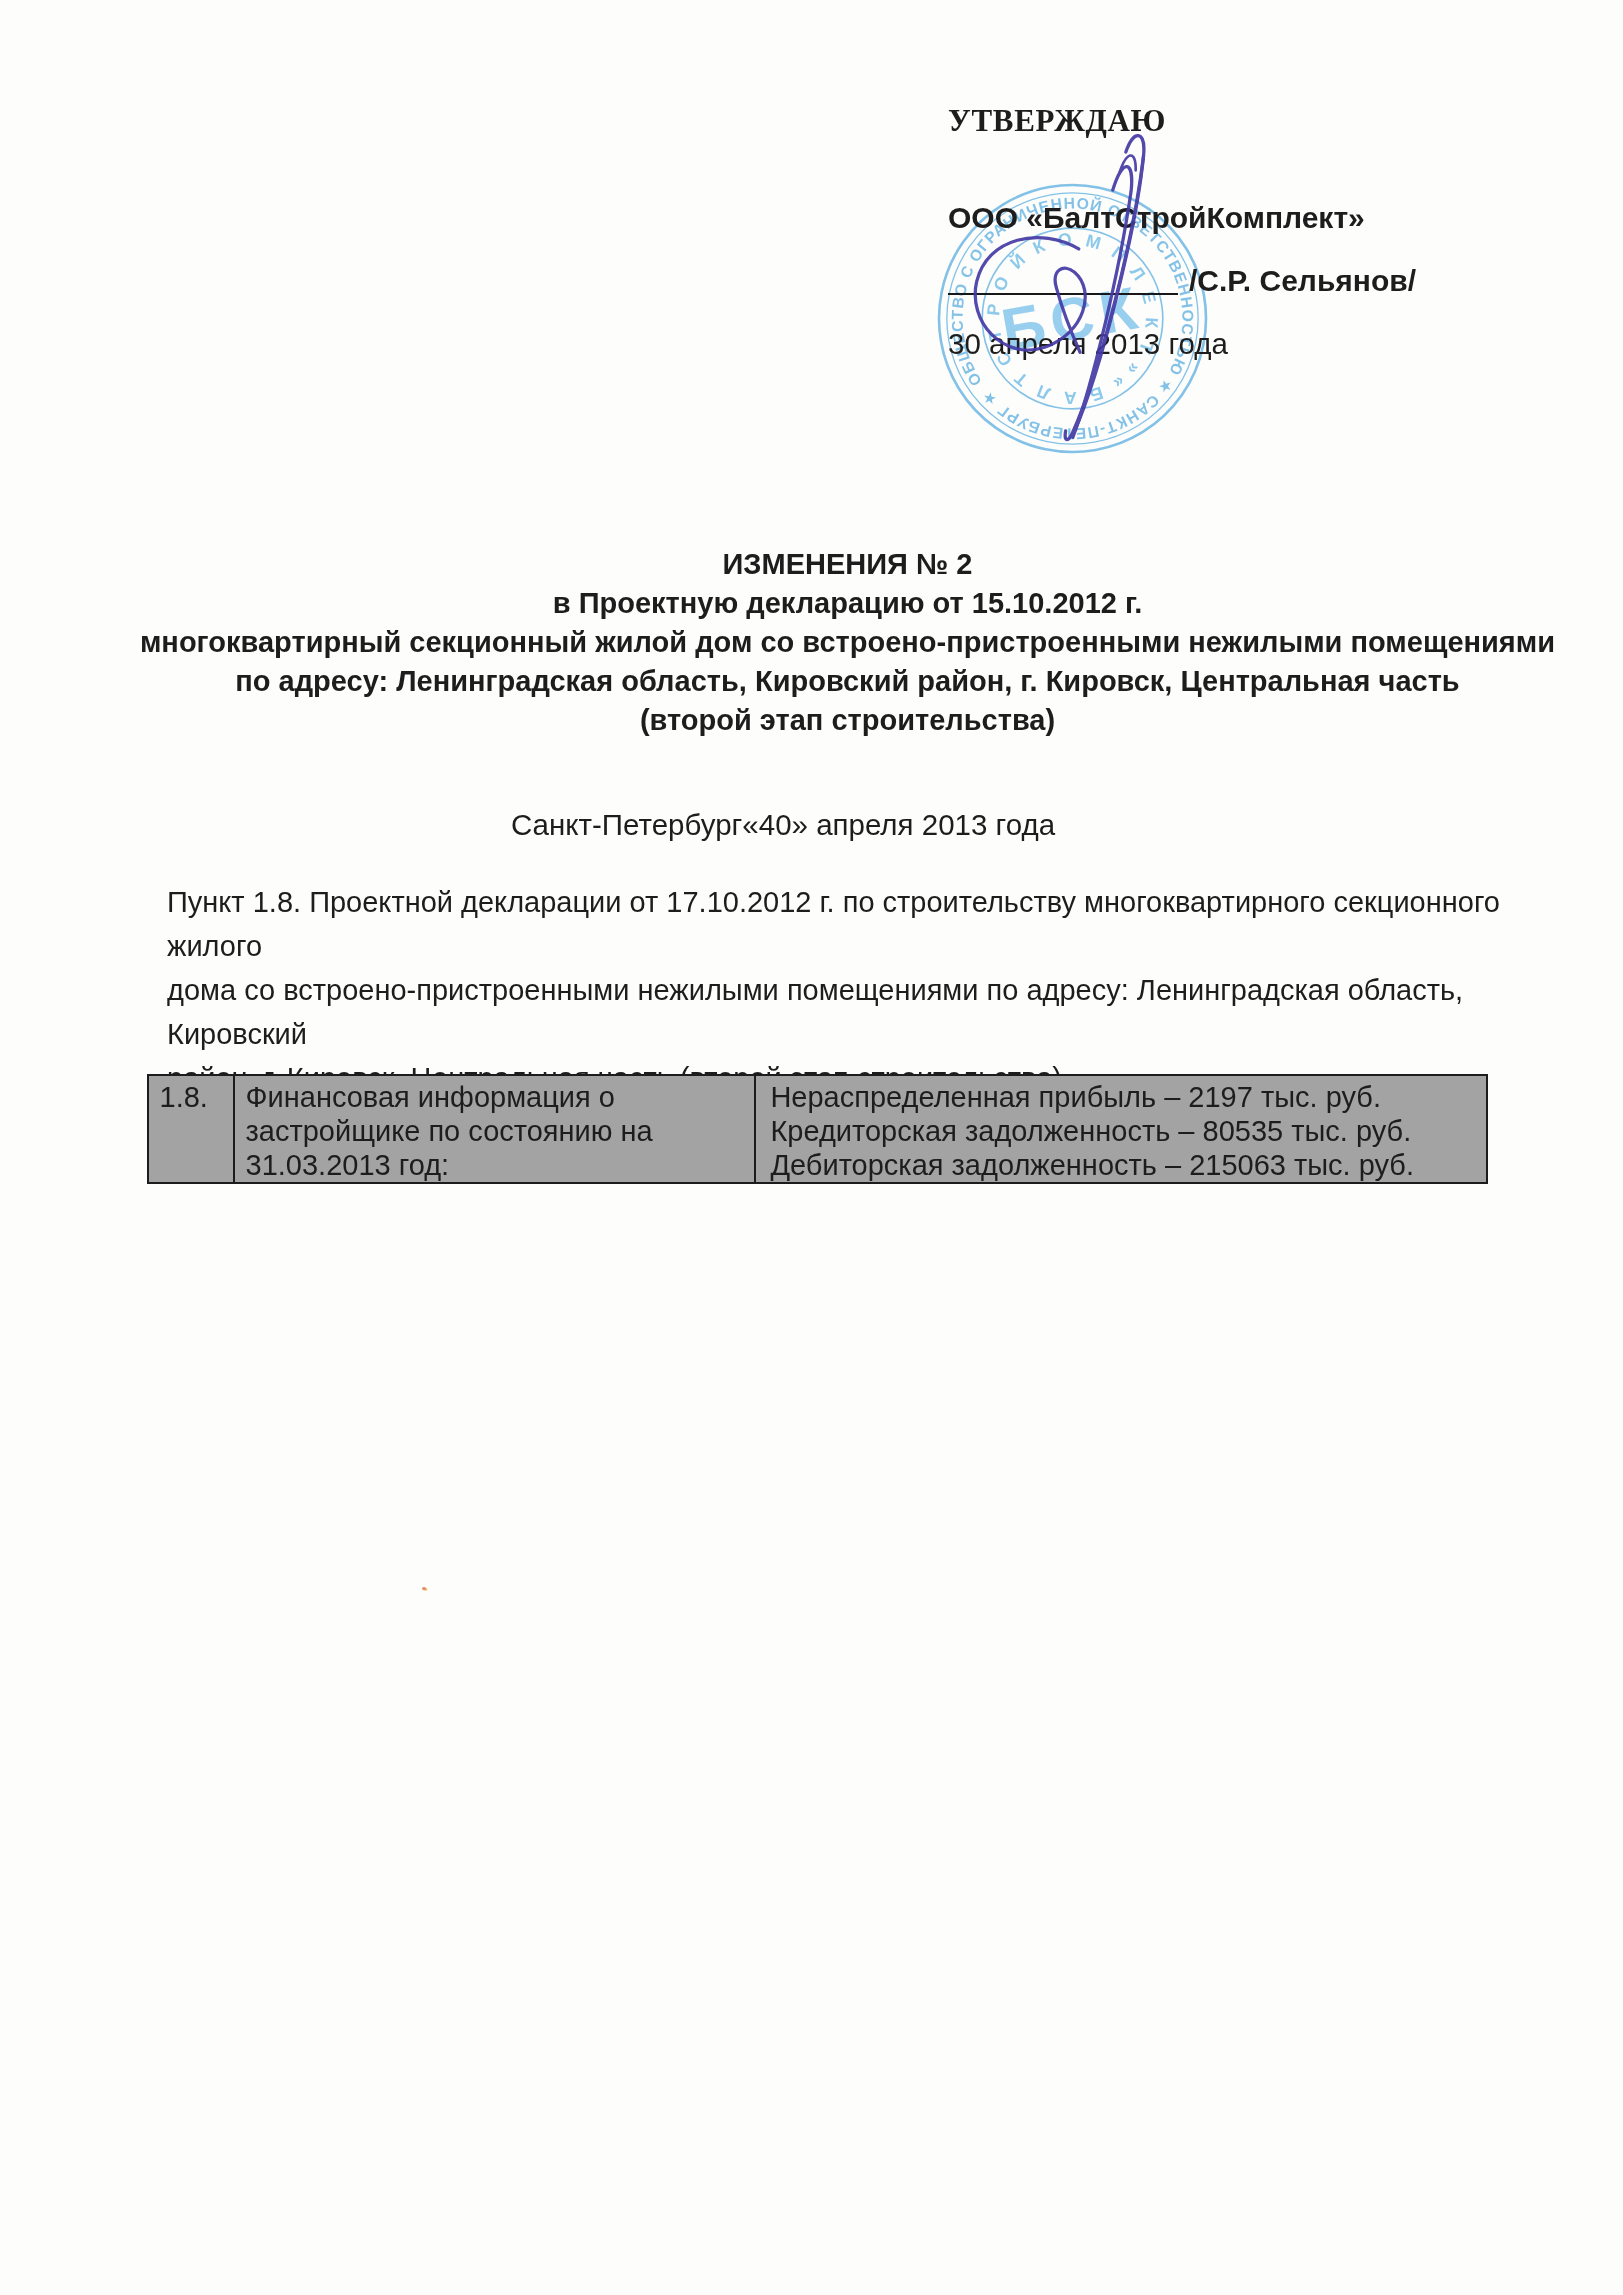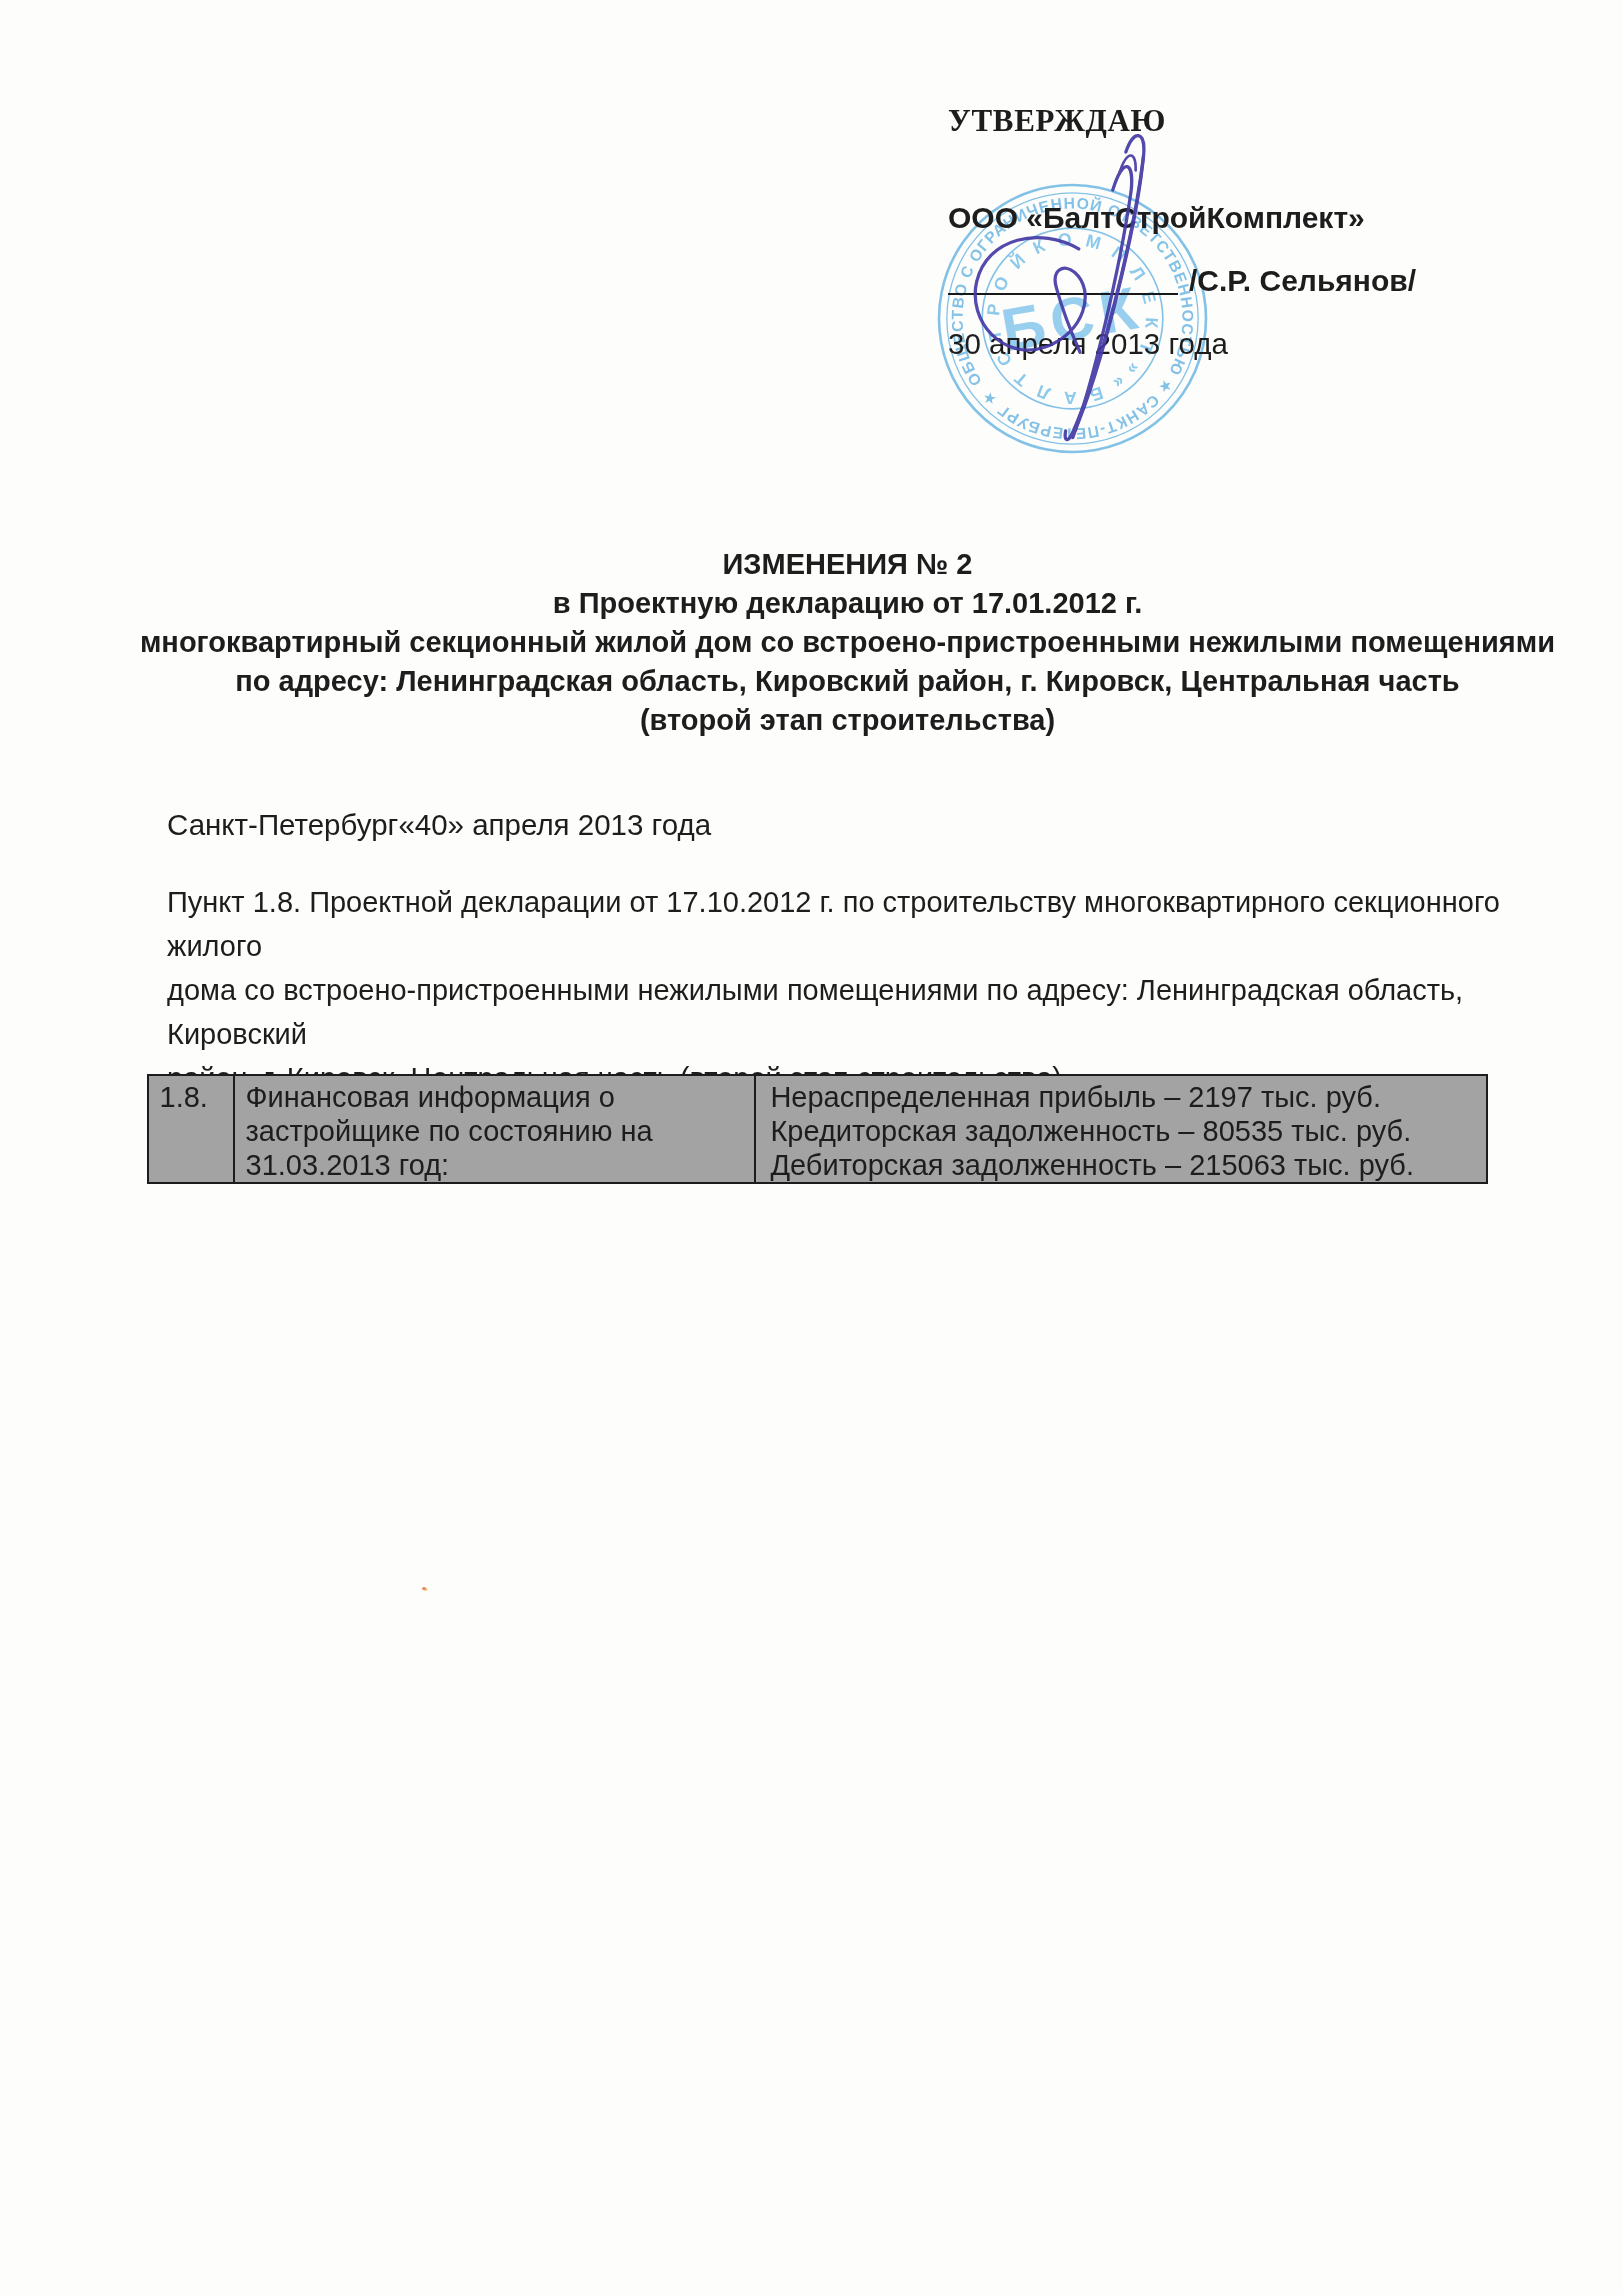--- a/index.html
+++ b/index.html
@@ -47,21 +47,21 @@
 
   
   .doc-title{
     position:absolute;left:121px;top:545px;width:1453px;
     text-align:center;font-size:29px;font-weight:bold;line-height:39px;
   }
 
   
   .place-date{
     position:absolute;left:167px;top:808px;width:1232px;
-    display:flex;justify-content:flex-start;
+    display:flex;justify-content:center;
     font-size:29.5px;
   }
 
   
   .body-text{
     position:absolute;left:167px;top:880px;width:1388px;
     font-size:29px;line-height:44px;
   }
   .pre{white-space:pre-line;}
 
@@ -122,21 +122,21 @@
       <path d="M 238 212 C 180 178, 98 194, 82 262 C 68 322, 122 384, 187 362 C 247 341, 264 276, 232 248 C 214 233, 196 245, 204 272 C 211 298, 224 334, 240 370"></path>
       <path d="M 310 64 C 322 28, 341 31, 337 70 C 326 182, 272 398, 231 492"></path>
       <path d="M 337 70 C 321 202, 269 404, 228 494 C 222 508, 215 506, 218 490"></path>
       <path d="M 290 122 C 306 70, 323 78, 318 124 C 301 242, 259 420, 229 500"></path>
       <path d="M 300 96 C 312 60, 326 62, 325 92" stroke-width="4"></path>
     </g>
   </svg>
 
   <div class="doc-title">
     <div>ИЗМЕНЕНИЯ № 2</div>
-    <div>в Проектную декларацию  от 17.01.2012 г.</div>
+    <div>в Проектную декларацию  от 15.10.2012 г.</div>
     <div>многоквартирный секционный жилой дом со встроено-пристроенными  нежилыми помещениями</div>
     <div>по адресу: Ленинградская область, Кировский район, г. Кировск, Центральная часть</div>
     <div>(второй этап строительства)</div>
   </div>
 
   <div class="place-date">
     <span>Санкт-Петербург</span>
     <span>«40» апреля 2013 года</span>
   </div>
 

